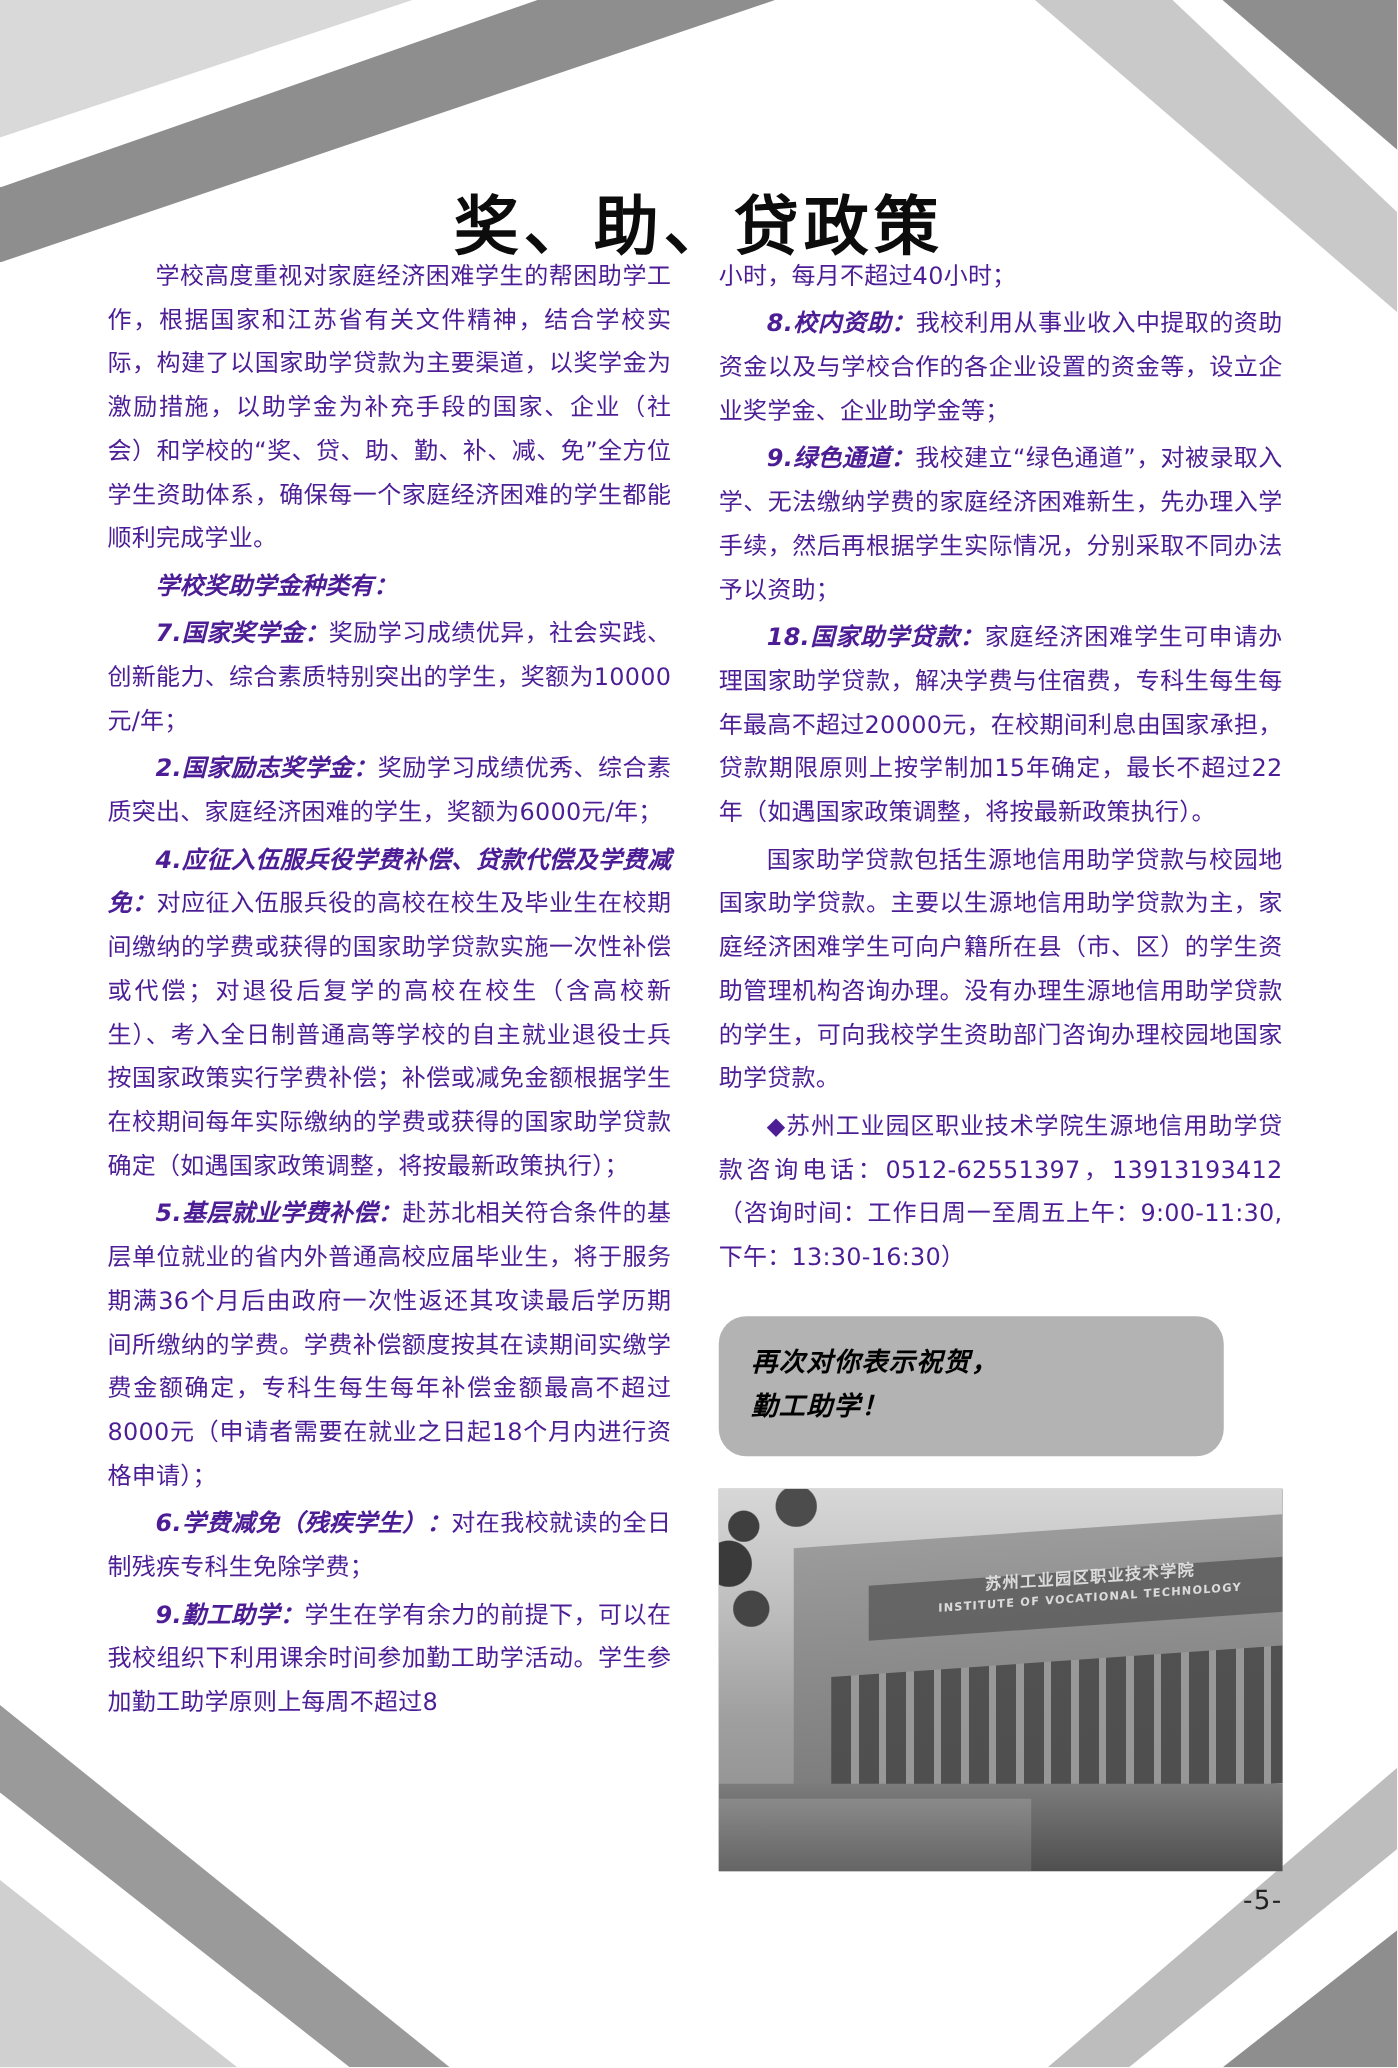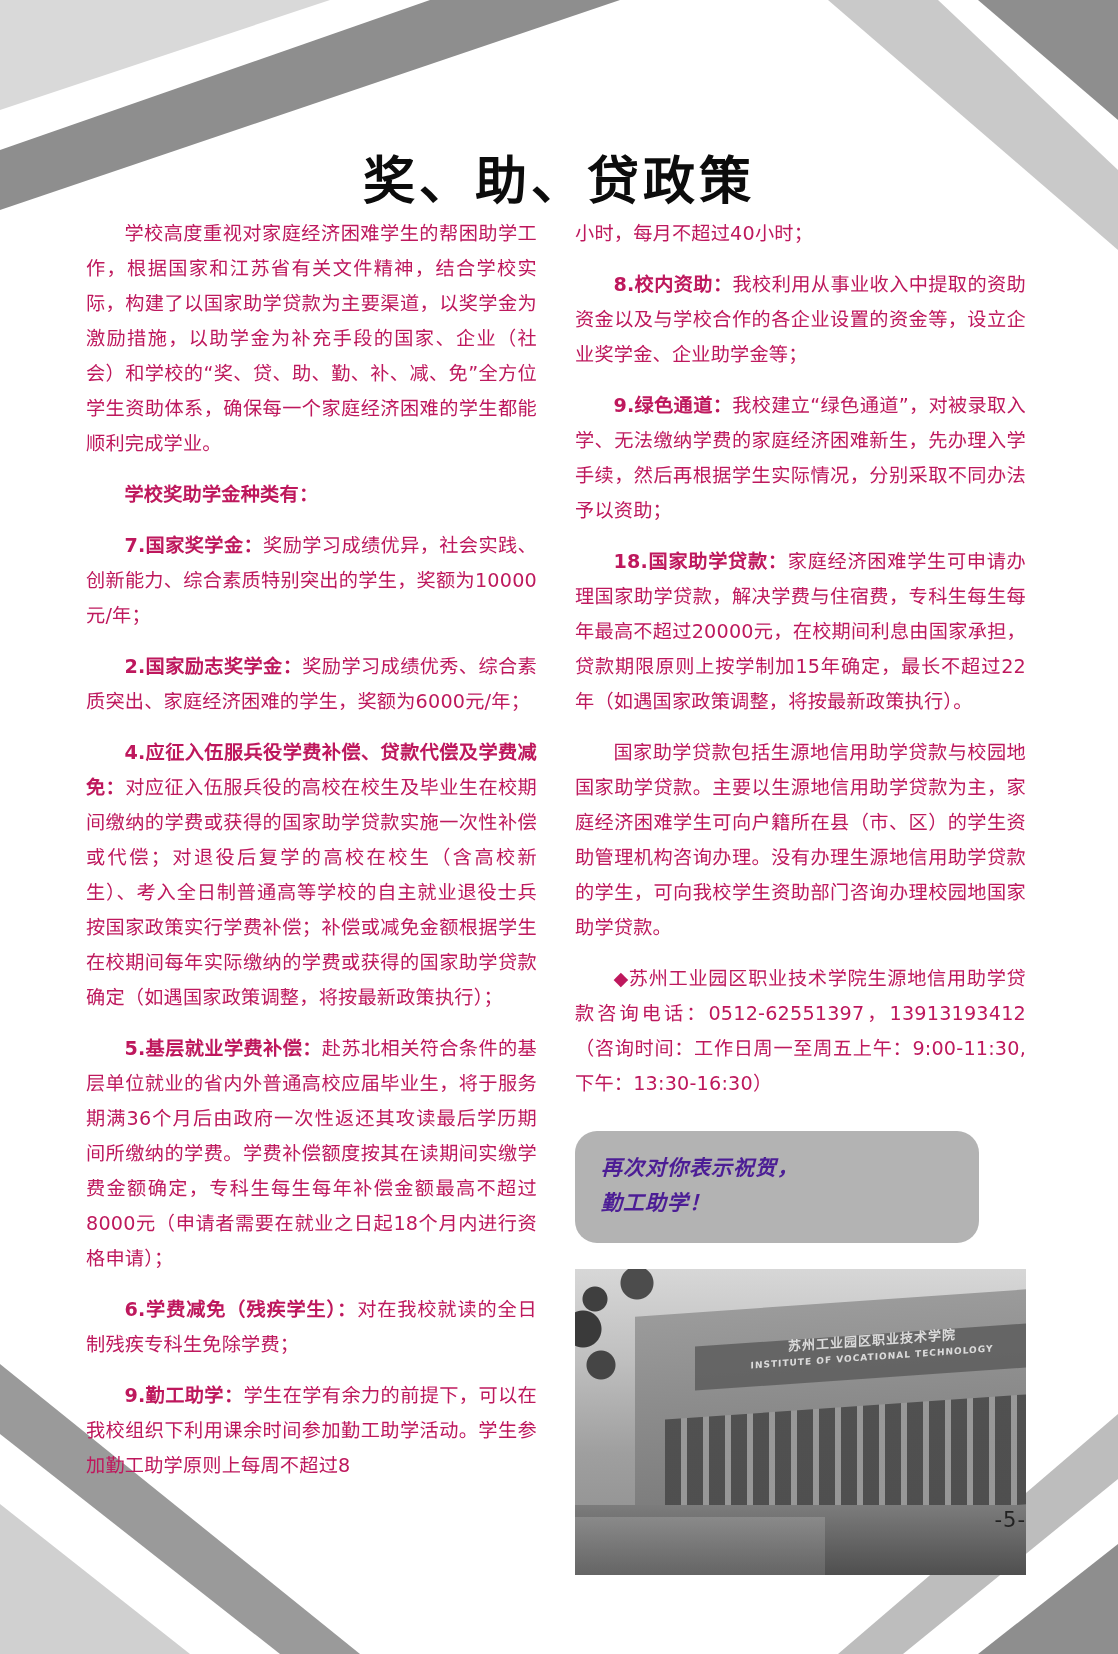--- a/index.html
+++ b/index.html
@@ -116,42 +116,43 @@
     top: 200px;
     left: 86px;
     width: 940px;
     display: flex;
     gap: 38px;
   }
   .col {
     width: 451px;
   }
   .col p {
-    margin: 16px 0 1px 0;
+    margin: 3px 0 1px 0;
     font-size: 19.2px;
     line-height: 35px;
-    color: #be185d;
+    color: #4c1d95;
     text-align: justify;
     text-justify: inter-ideograph;
     letter-spacing: 0.2px;
   }
   .indent {
     text-indent: 2em;
   }
   .b {
     font-weight: bold;
+    font-style: italic;
   }
 
   
   .congrats {
     margin-top: 30px;
     background: #b3b3b3;
     border-radius: 22px 22px 22px 22px;
     padding: 20px 22px 22px 26px;
-    color: #4c1d95;
+    color: #000000;
     font-weight: bold;
     font-style: italic;
     font-size: 21px;
     line-height: 35px;
     letter-spacing: 1px;
     width: 404px;
     box-sizing: border-box;
   }
 
   

